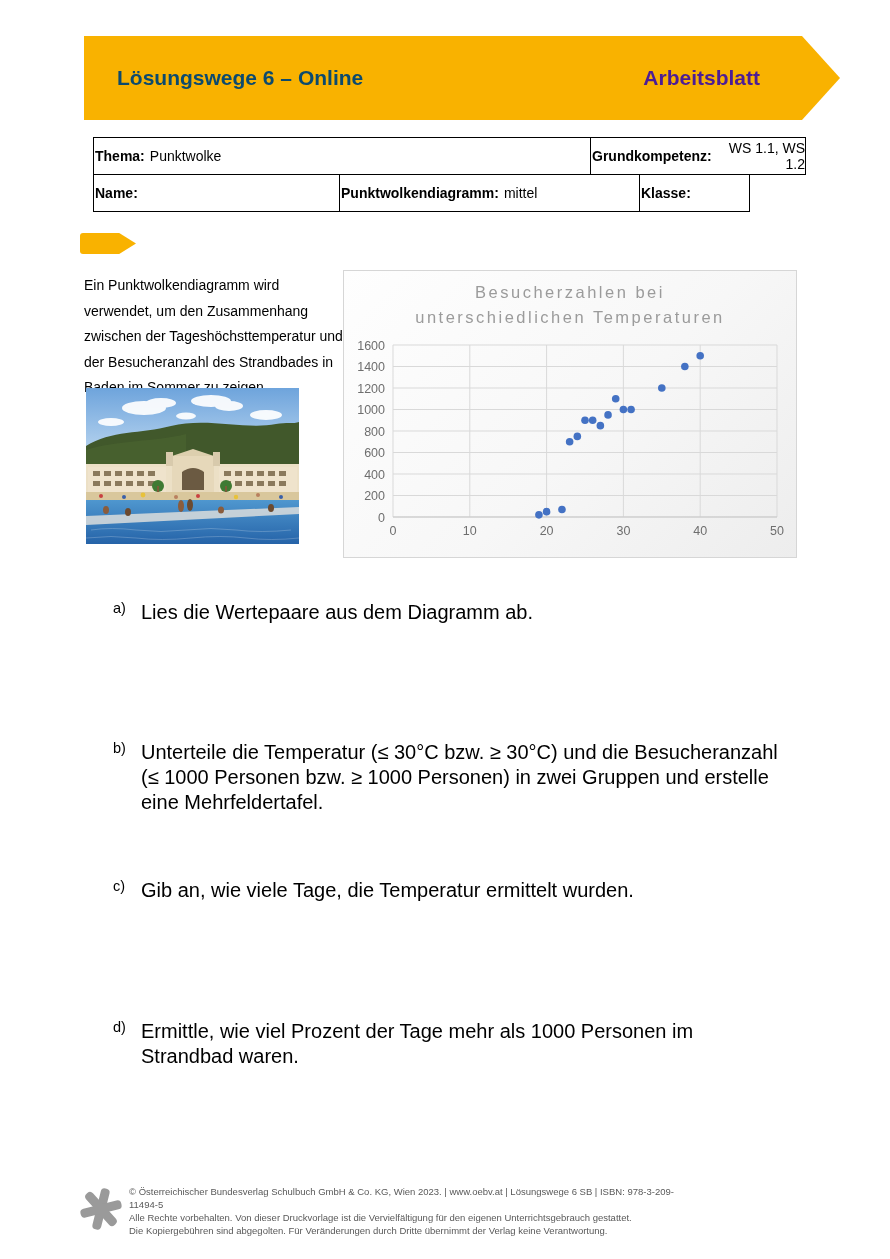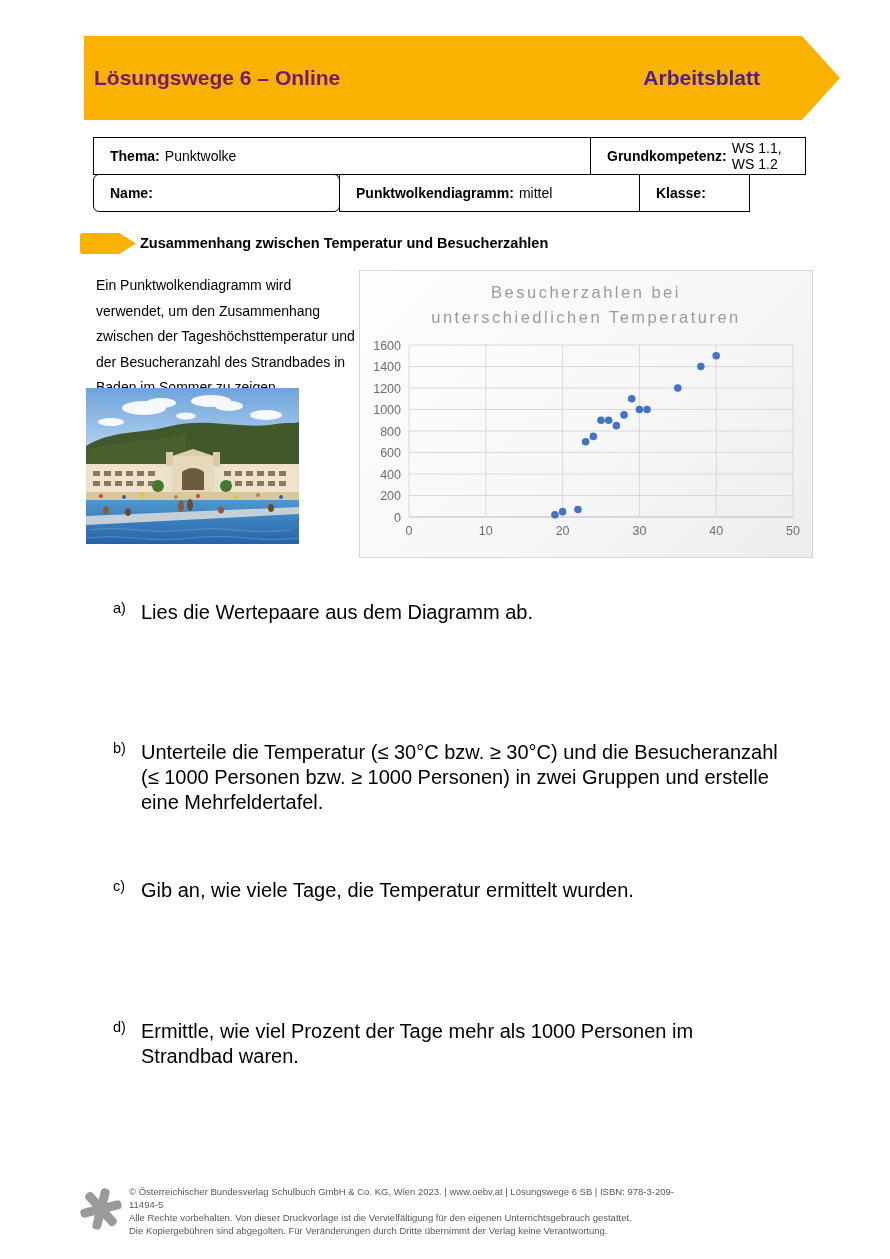--- a/index.html
+++ b/index.html
@@ -9,61 +9,60 @@
     background: #ffffff; margin: 0 auto; overflow: hidden;
   }
 
   
   .banner {
     position: absolute; left: 84px; top: 36px; width: 756px; height: 84px;
     background: #F9B200;
     clip-path: polygon(0 0, calc(100% - 38px) 0, 100% 50%, calc(100% - 38px) 100%, 0 100%);
     display: flex; align-items: center; justify-content: space-between;
   }
-  .banner .ttl { color: #701a75; font-weight: bold; font-size: 21px; padding-left: 10px; }
+  .banner .ttl { color: #0c4a6e; font-weight: bold; font-size: 21px; padding-left: 33px; }
   .banner .rgt { color: #4c1d95; font-weight: bold; font-size: 21px; padding-right: 80px; }
 
   
   .info-table { position: absolute; left: 93px; top: 137px; width: 713px; font-size: 14px; }
   .info-row { display: flex; }
   .info-cell {
     border: 1px solid #000; height: 38px; display: flex; align-items: center;
-    padding-left: 16px; background: #fff;
+    padding-left: 1px; background: #fff; text-align: right;
   }
   .info-cell b { margin-right: 5px; }
   .info-row + .info-row .info-cell { margin-top: -1px; }
   .info-cell + .info-cell { margin-left: -1px; }
 
   
   .sec-arrow {
     position: absolute; left: 80px; top: 233px; width: 56px; height: 21px;
     background: #F9B200; border-radius: 3px 0 0 3px;
     clip-path: polygon(0 0, 70% 0, 100% 50%, 70% 100%, 0 100%);
   }
   .sec-title {
     position: absolute; left: 140px; top: 235px;
     font-size: 14.5px; font-weight: bold; color: #000;
   }
 
   
   .intro {
-    position: absolute; left: 96px; top: 273px; width: 262px;
+    position: absolute; left: 84px; top: 273px; width: 262px;
     font-size: 14px; line-height: 25.5px; color: #000;
   }
 
   
   .photo { position: absolute; left: 86px; top: 388px; width: 213px; height: 156px; }
   .photo svg { display: block; width: 100%; height: 100%; }
 
   
   .chart-box {
     position: absolute; left: 343px; top: 270px; width: 454px; height: 288px;
     border: 1px solid #d6d6d6;
     background: linear-gradient(135deg, #fefefe 0%, #f7f7f7 55%, #ededed 100%);
-    margin-left: 16px;
   }
   .chart-title {
     position: absolute; left: 0; top: 9px; width: 100%; padding: 0 46px;
     text-align: center; font-size: 16.5px; letter-spacing: 2.5px;
     color: #9b9b9b; line-height: 25px;
   }
   .chart-box svg { position: absolute; left: 0; top: 0; }
 
   
   .question { position: absolute; left: 113px; width: 675px; display: flex; }
@@ -93,37 +92,36 @@
       <div class="info-cell" style="width:498px;">
         <b>Thema:</b>
         <span>Punktwolke</span>
       </div>
       <div class="info-cell" style="width:216px;">
         <b>Grundkompetenz:</b>
         <span>WS 1.1, WS 1.2</span>
       </div>
     </div>
     <div class="info-row">
-      <div class="info-cell" style="width:247px;border-radius:6px;">
+      <div class="info-cell" style="width:247px;">
         <b>Name:</b>
         <span></span>
       </div>
       <div class="info-cell" style="width:301px;">
         <b>Punktwolkendiagramm:</b>
         <span>mittel</span>
       </div>
       <div class="info-cell" style="width:111px;">
         <b>Klasse:</b>
         <span></span>
       </div>
     </div>
   </div>
 
   <div class="sec-arrow"></div>
-  <div class="sec-title">Zusammenhang zwischen Temperatur und Besucherzahlen</div>
 
   <div class="intro">Ein Punktwolkendiagramm wird verwendet, um den Zusammenhang zwischen der Tageshöchsttemperatur und der Besucheranzahl des Strandbades in Baden im Sommer zu zeigen.</div>
 
   <div class="photo">
     <svg viewBox="0 0 213 156">
       <defs>
         <linearGradient id="sky" x1="0" y1="0" x2="0" y2="1">
           <stop offset="0" stop-color="#6ea4dc"></stop>
             <stop offset="1" stop-color="#c2dbf2"></stop>
         </linearGradient>

